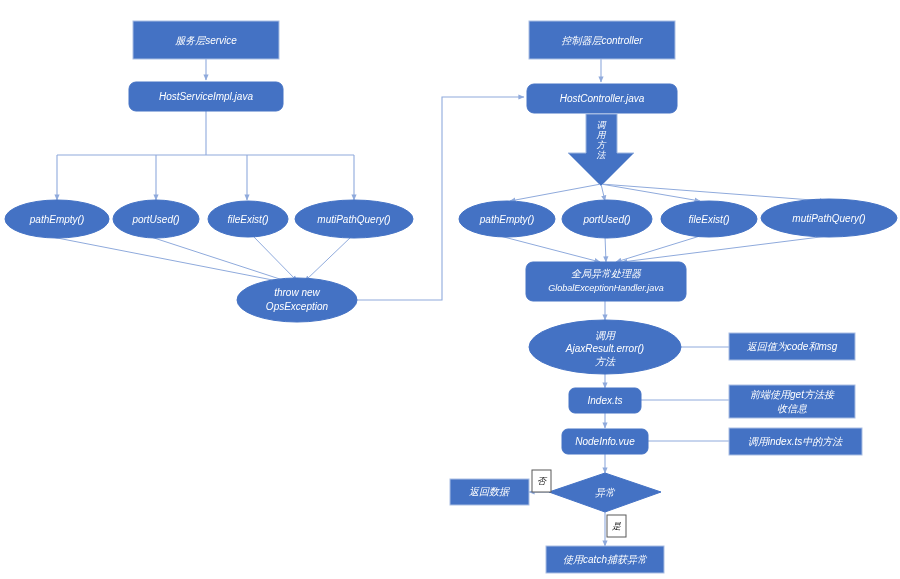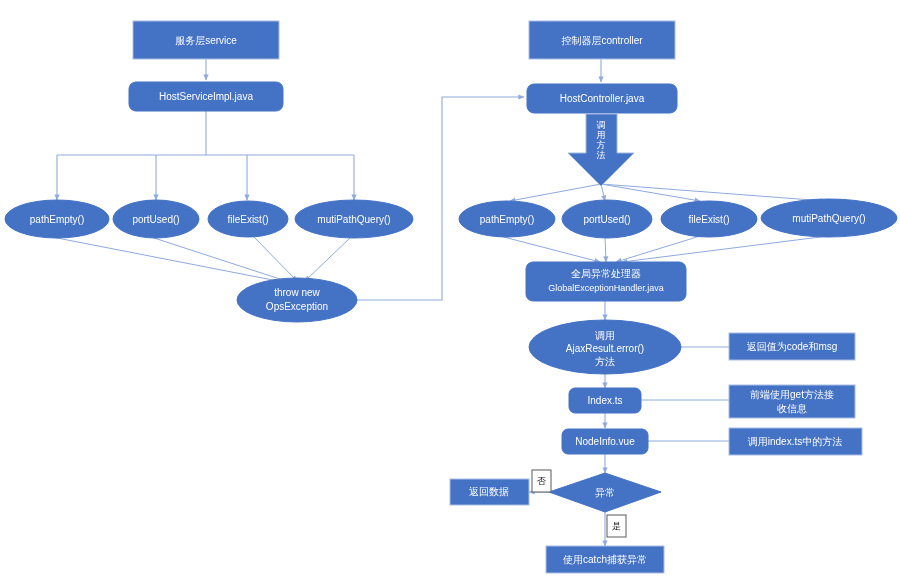--- a/index.html
+++ b/index.html
@@ -1,18 +1,18 @@
 <!DOCTYPE html>
 <html><head>
 <meta charset="utf-8">
 <style>
   html,body{margin:0;padding:0;background:#ffffff;}
   body{width:900px;height:579px;overflow:hidden;
        font-family:"Liberation Sans","DejaVu Sans",sans-serif;}
-  #canvas{position:relative;width:900px;height:579px;background:#fff;}
+  #canvas{position:relative;width:900px;height:579px;background:#fff;font-style:italic;}
   svg{display:block;}
   .nodetext{fill:#ffffff;font-family:"Liberation Sans","DejaVu Sans",sans-serif;
             font-size:10px;text-anchor:middle;dominant-baseline:middle;}
   .nodetext.small{font-size:9px;}
   .yn{fill:#1a1a1a;font-family:"Liberation Sans","DejaVu Sans",sans-serif;
       font-size:9px;text-anchor:middle;dominant-baseline:middle;}
   .shape{fill:#4472C4;stroke:#4472C4;stroke-width:1;}
   .shape-sq{fill:#4472C4;stroke:#A9BEE3;stroke-width:1;}
   .edge{stroke:#8FAADC;stroke-width:1.1;fill:none;}
   .edge-thin{stroke:#8FAADC;stroke-width:1;fill:none;}

